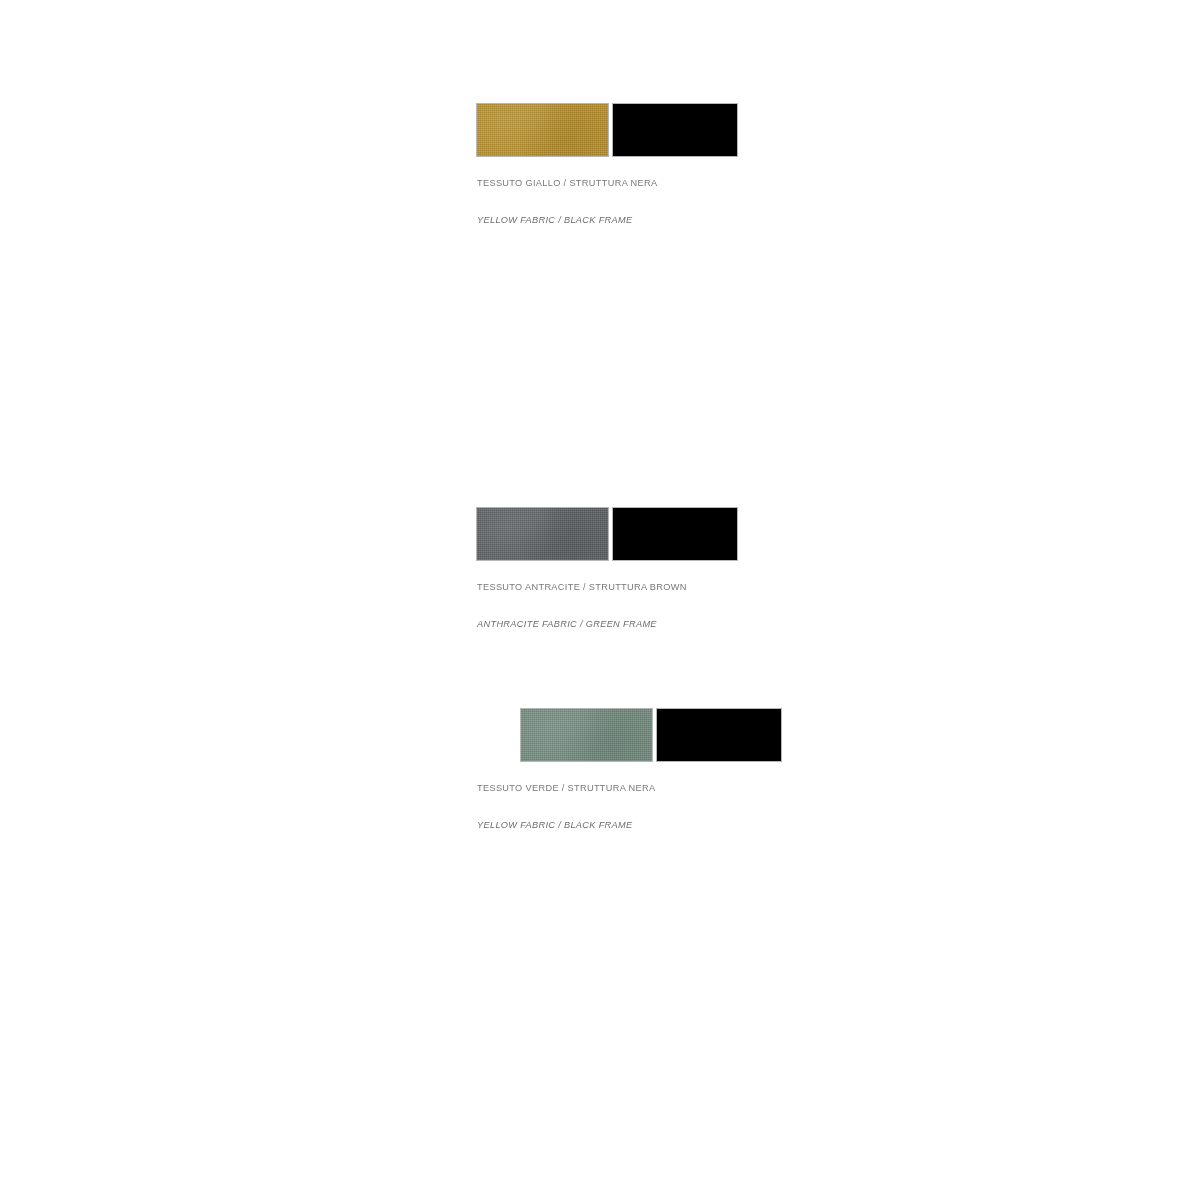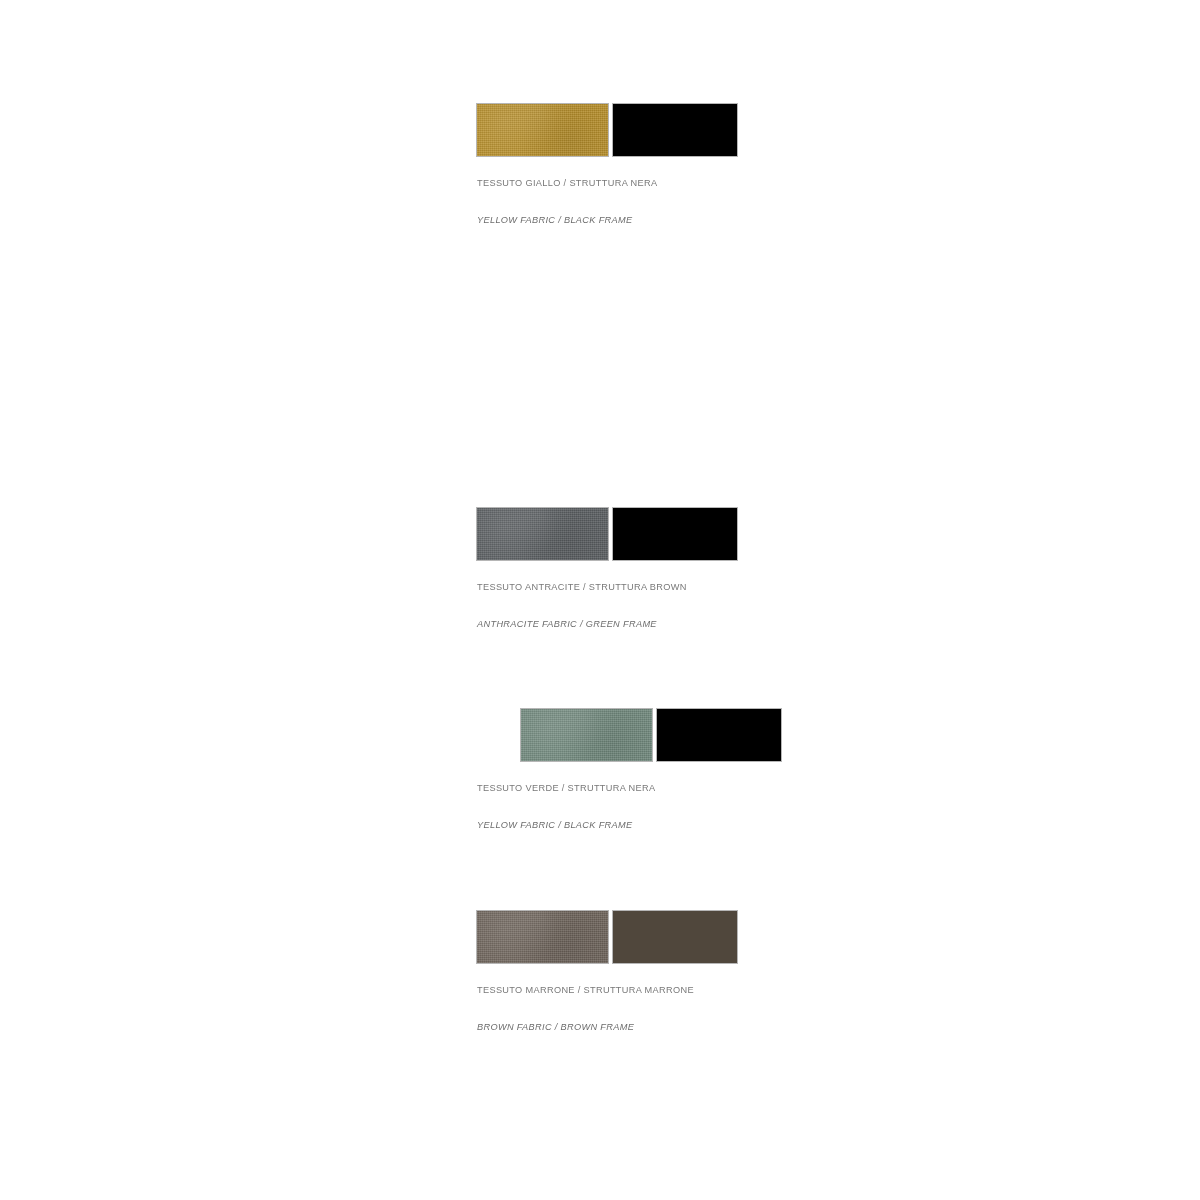--- a/index.html
+++ b/index.html
@@ -149,29 +149,13 @@
       <div class="chip-half chip-frame" style="background: rgb(0, 0, 0);">
         
       </div>
     </div>
     <div class="captions">
       <div class="caption caption-it">TESSUTO VERDE / STRUTTURA NERA</div>
       <div class="caption caption-en">YELLOW FABRIC / BLACK FRAME</div>
 
     </div>
   </div>
-    <div class="swatch-block" style="top: 910px;">
-    <div class="chip">
-      <div class="chip-half chip-fabric" style="background: rgb(111, 101, 92);">
-        <div class="tex"></div>
-      </div>
-      <div class="chip-gap"></div>
-      <div class="chip-half chip-frame" style="background: rgb(80, 71, 60);">
-        
-      </div>
-    </div>
-    <div class="captions">
-      <div class="caption caption-it">TESSUTO MARRONE / STRUTTURA MARRONE</div>
-      <div class="caption caption-en">BROWN FABRIC / BROWN FRAME</div>
-
-    </div>
-  </div>
   </div>
 
 </body></html>

